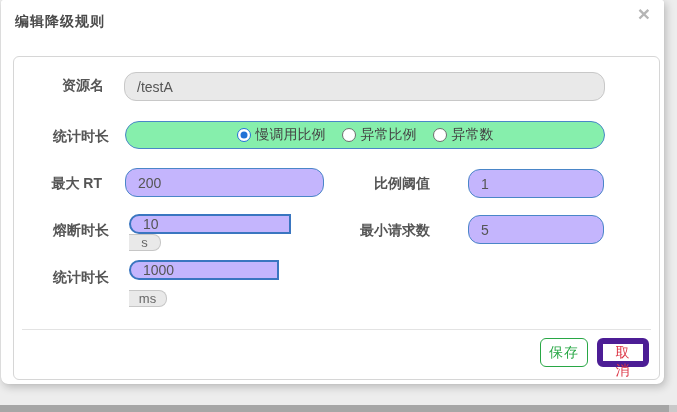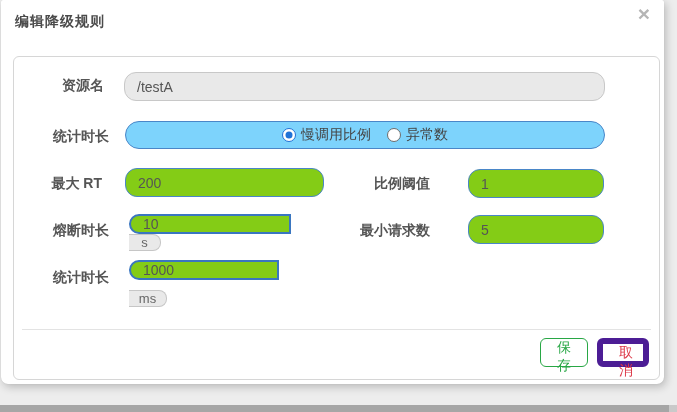--- a/index.html
+++ b/index.html
@@ -48,21 +48,21 @@
     white-space: nowrap;
   }
   .ctl { position: absolute; }
 
   input.fld {
     width: 100%; height: 100%;
     font-family: inherit;
     font-size: 14px; color: #555;
     padding: 0 12px;
     outline: none;
-    background: #84cc16;
+    background: #c4b5fd;
   }
   .fld-gray {
     background: #e9e9e9 !important;
     border: 1px solid #c8c8c8;
     border-radius: 12px;
     color: #555;
   }
   .fld-blue {
     border: 1px solid #4a86c8;
     border-radius: 12px;
@@ -82,21 +82,21 @@
     display: flex; align-items: center; justify-content: center;
     flex: 0 0 auto;
   }
 
   
   .radio-box {
     border: 1px solid #4a86c8;
     border-radius: 14px;
     display: flex; align-items: center; justify-content: center;
     gap: 16px;
-    background: #7dd3fc;
+    background: #86efac;
   }
   .radio-item { display: flex; align-items: center; gap: 5px; cursor: pointer; }
   .radio-circle {
     width: 14px; height: 14px;
     border: 1.5px solid #6d6d6d;
     border-radius: 50%;
     position: relative;
     background: #fff;
     flex: 0 0 auto;
   }
@@ -116,21 +116,21 @@
     position: absolute; left: 8px; right: 8px; top: 272px;
     border-top: 1px solid #e3e3e3;
   }
   .btn {
     position: absolute; top: 281px;
     height: 29px;
     background: #fff;
     border-radius: 6px;
     font-family: inherit;
     font-size: 14px;
-    padding: 0 16px;
+    padding: 0 8px;
     cursor: pointer;
     letter-spacing: 1px;
   }
   .btn-save  { left: 526px; width: 48px; border: 1px solid #28a745; color: #28a745; }
   .btn-cancel{ left: 583px; width: 52px; border: 6px solid #4c1d95; color: #dc3545; }
 
   
   .scrollbar {
     position: absolute; left: 0; bottom: 0;
     width: 677px; height: 7px;
@@ -161,20 +161,24 @@
       </div>
 
       <div class="lbl" style="left:0; top:71px; width:95px;">统计时长</div>
       <div class="ctl radio-box" style="left:111px; top:64px; width:480px; height:28px;">
         <label class="radio-item checked">
           <span class="radio-circle"></span>
           <span class="radio-label">慢调用比例</span>
         </label>
         <label class="radio-item">
           <span class="radio-circle"></span>
+          <span class="radio-label">异常比例</span>
+        </label>
+        <label class="radio-item">
+          <span class="radio-circle"></span>
           <span class="radio-label">异常数</span>
         </label>
       </div>
 
       <div class="lbl" style="left:0; top:118px; width:88px;">最大 RT</div>
       <div class="ctl" style="left:111px; top:111px; width:199px; height:29px;">
         <input class="fld fld-blue" type="text" value="200" style="">
       </div>
 
       <div class="lbl" style="left:316px; top:118px; width:100px;">比例阈值</div>

